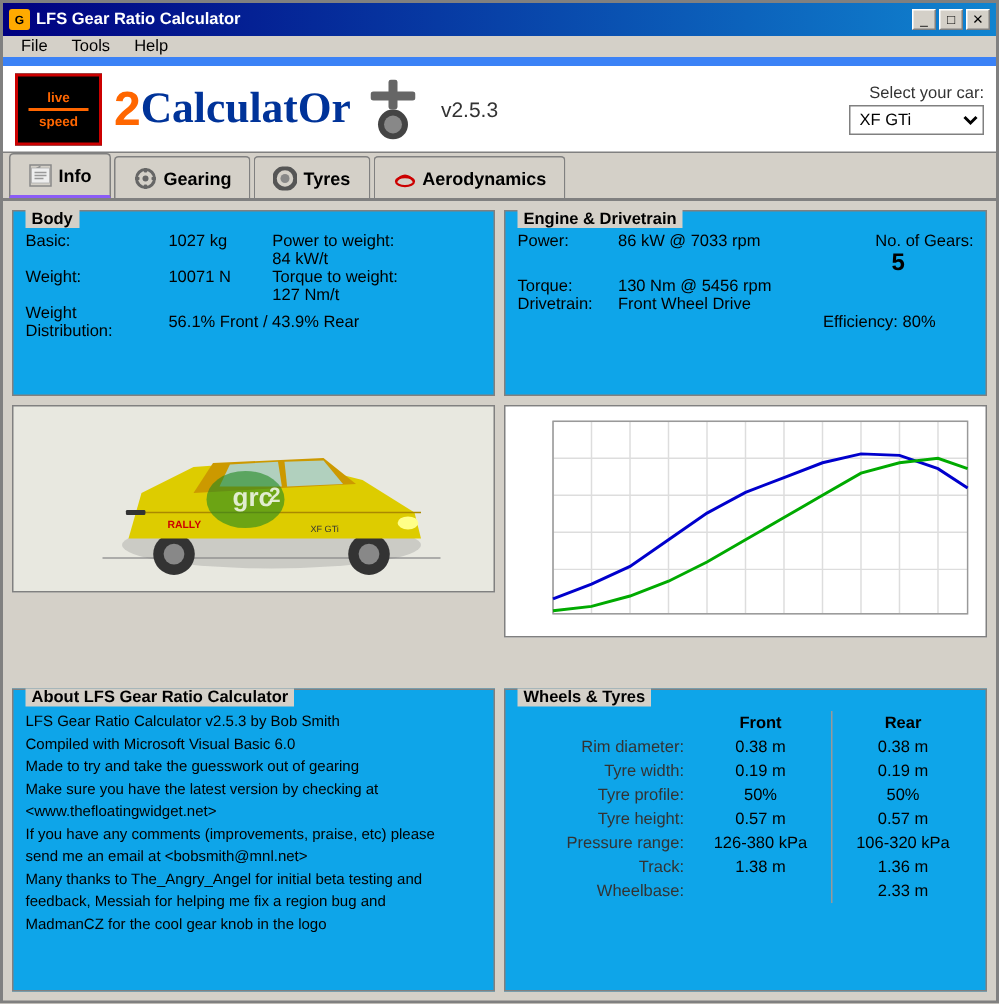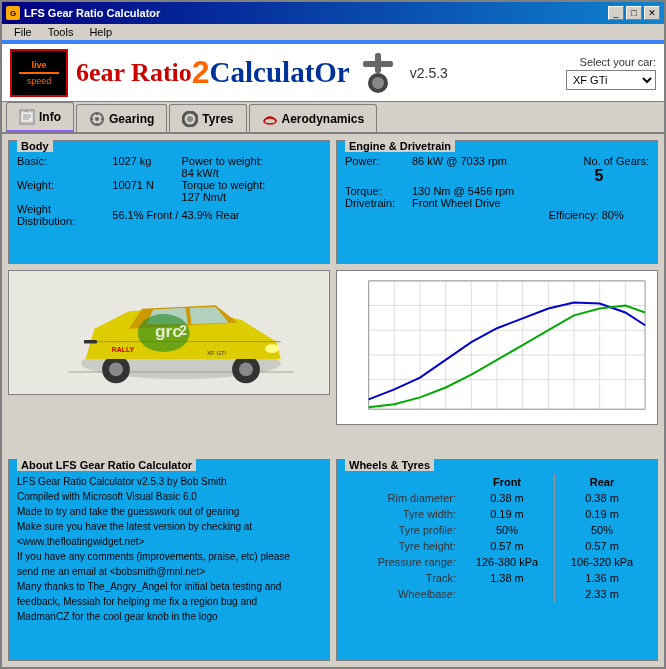--- a/index.html
+++ b/index.html
@@ -56,21 +56,21 @@
       display: flex;
       align-items: center;
       justify-content: center;
     }
     .menu-bar {
       height: 20px;
       background: #d4d0c8;
       display: flex;
       align-items: center;
       padding: 0 4px;
-      border-bottom: 4px solid #3b82f6;
+      border-bottom: 6px solid #3b82f6;
       flex-shrink: 0;
     }
     .menu-item {
       padding: 2px 8px;
       font-size: 11px;
       cursor: pointer;
     }
     .header-area {
       background: white;
       height: 58px;
@@ -86,21 +86,21 @@
       border: 2px solid #cc0000;
       background: black;
       display: flex;
       flex-direction: column;
       align-items: center;
       justify-content: center;
       margin-right: 8px;
       flex-shrink: 0;
     }
     .logo-live { color: #ff6600; font-size: 9px; font-weight: bold; }
-    .logo-speed { color: #ff6600; font-size: 9px; font-weight: normal; text-align: right; }
+    .logo-speed { color: #ff6600; font-size: 9px; font-weight: bold; text-align: right; }
     .header-title {
       flex: 1;
       display: flex;
       align-items: center;
     }
     .header-car-select {
       display: flex;
       flex-direction: column;
       align-items: flex-end;
       margin-left: 20px;
@@ -287,21 +287,20 @@
 
   <div class="header-area">
 
     <div class="logo-box">
       <span class="logo-live">live</span>
       <div style="width:40px;height:2px;background:#ff6600;margin:2px 0;"></div>
       <span class="logo-speed">speed</span>
     </div>
 
     <div class="header-title">
-      <span style="font-size:26px;font-weight:bold;color:#cc0000;font-family:'Times New Roman',serif;">6ear Ratio</span>
       <span style="font-size:32px;font-weight:bold;color:#ff6600;font-family:Arial,sans-serif;">2</span>
       <span style="font-size:29px;font-weight:bold;color:#003399;font-family:'Times New Roman',serif;">CalculatOr</span>
 
       <div class="header-icon">
         <svg width="30" height="40" viewBox="0 0 30 40">
           <rect x="12" y="0" width="6" height="20" fill="#666" rx="2"></rect>
           <rect x="0" y="8" width="30" height="6" fill="#666" rx="2"></rect>
           <circle cx="15" cy="30" r="10" fill="#444"></circle>
           <circle cx="15" cy="30" r="6" fill="#888"></circle>
         </svg>

